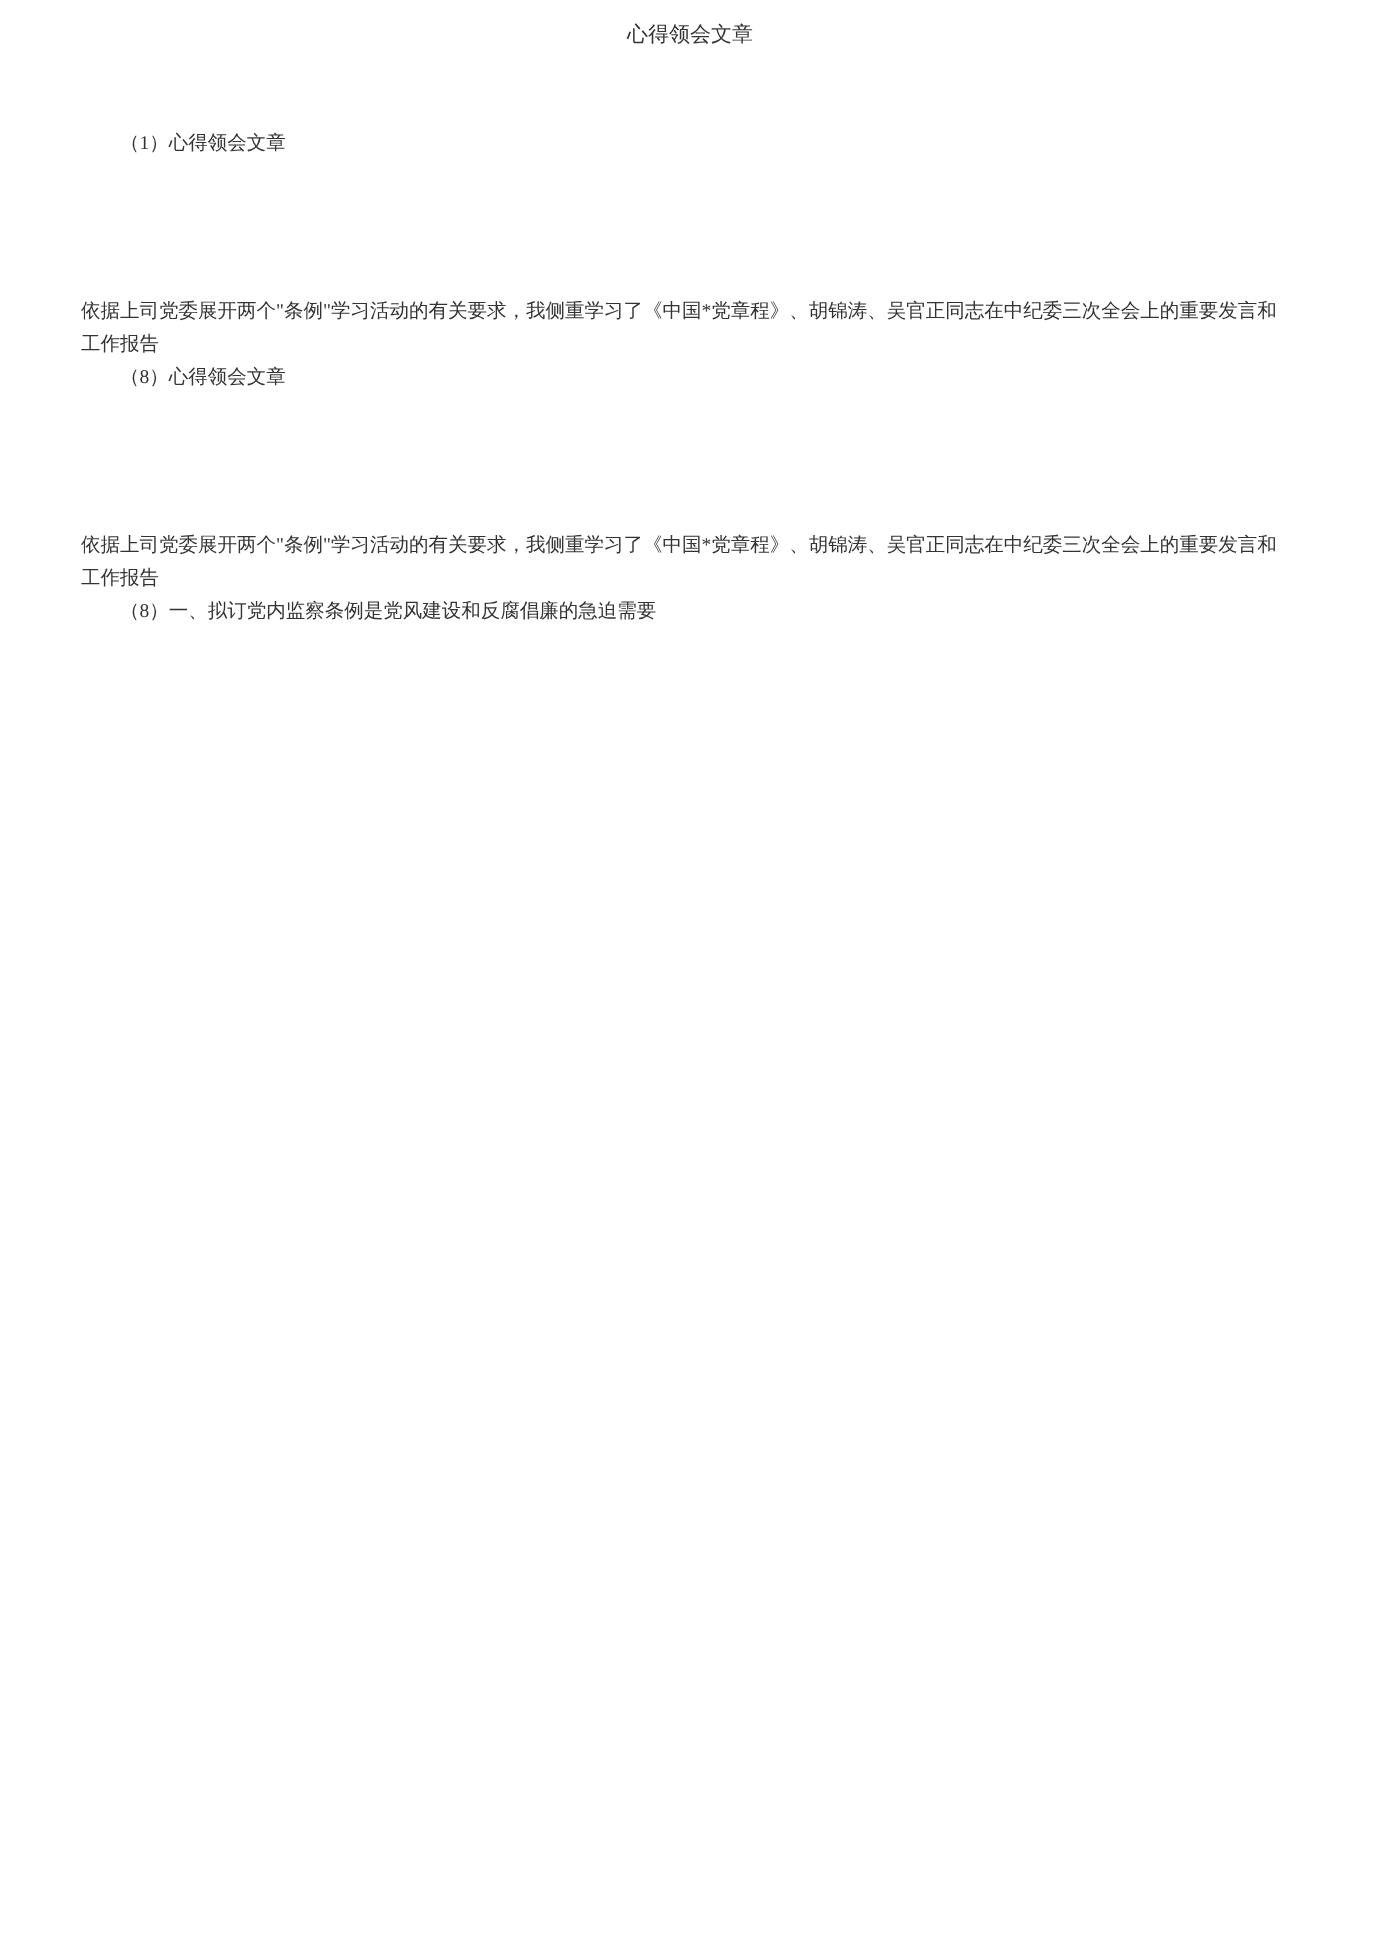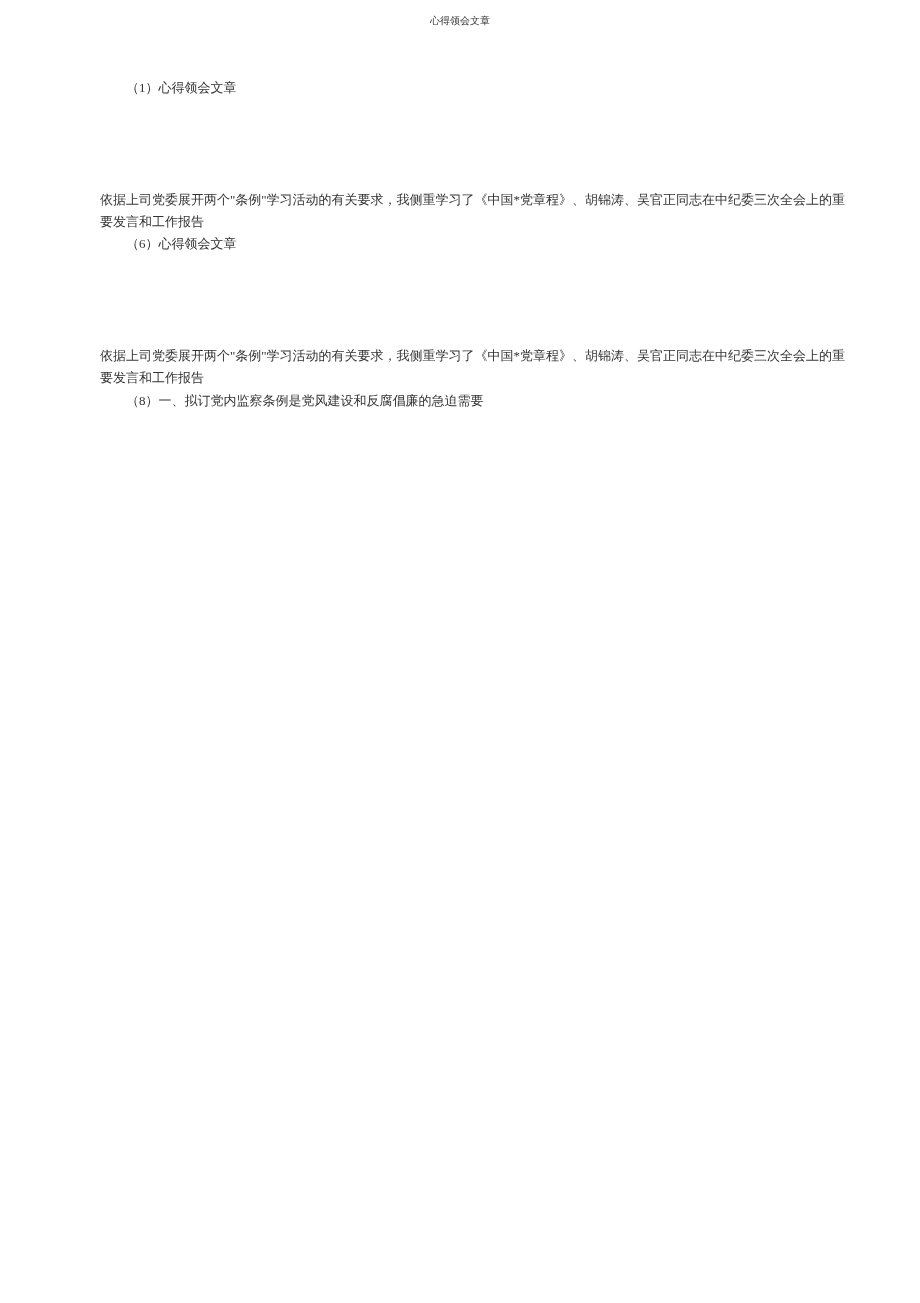--- a/index.html
+++ b/index.html
@@ -12,25 +12,25 @@
       min-height: 1303px;
       background: #ffffff;
       font-family: "SimSun", "宋体", serif;
       font-size: 13px;
       color: #333;
       line-height: 1.7;
     }
     .page-title {
       text-align: center;
       padding-top: 12px;
-      font-size: 10px;
+      font-size: 14px;
       font-weight: normal;
     }
     .content {
-      padding: 48px 66px 0 100px;
+      padding: 48px 66px 0 54px;
     }
     .indent {
       text-indent: 2em;
     }
     .section-gap {
       height: 90px;
     }
   </style>
 </head>
 <body>
@@ -43,21 +43,21 @@
 
   <div class="indent">
     <span>（1）心得领会文章</span>
   </div>
   <div class="section-gap"></div>
   <div>
     <span>依据上司党委展开两个"条例"学习活动的有关要求，我侧重学习了《中国*党章程》、胡锦涛、吴官正同志在中纪委三次全会上的重要发言和工作报告</span>
   </div>
 
   <div class="indent">
-    <span>（6）心得领会文章</span>
+    <span>（8）心得领会文章</span>
   </div>
   <div class="section-gap"></div>
   <div>
     <span>依据上司党委展开两个"条例"学习活动的有关要求，我侧重学习了《中国*党章程》、胡锦涛、吴官正同志在中纪委三次全会上的重要发言和工作报告</span>
   </div>
 
   <div class="indent">
     <span>（8）一、拟订党内监察条例是党风建设和反腐倡廉的急迫需要</span>
   </div>
 

